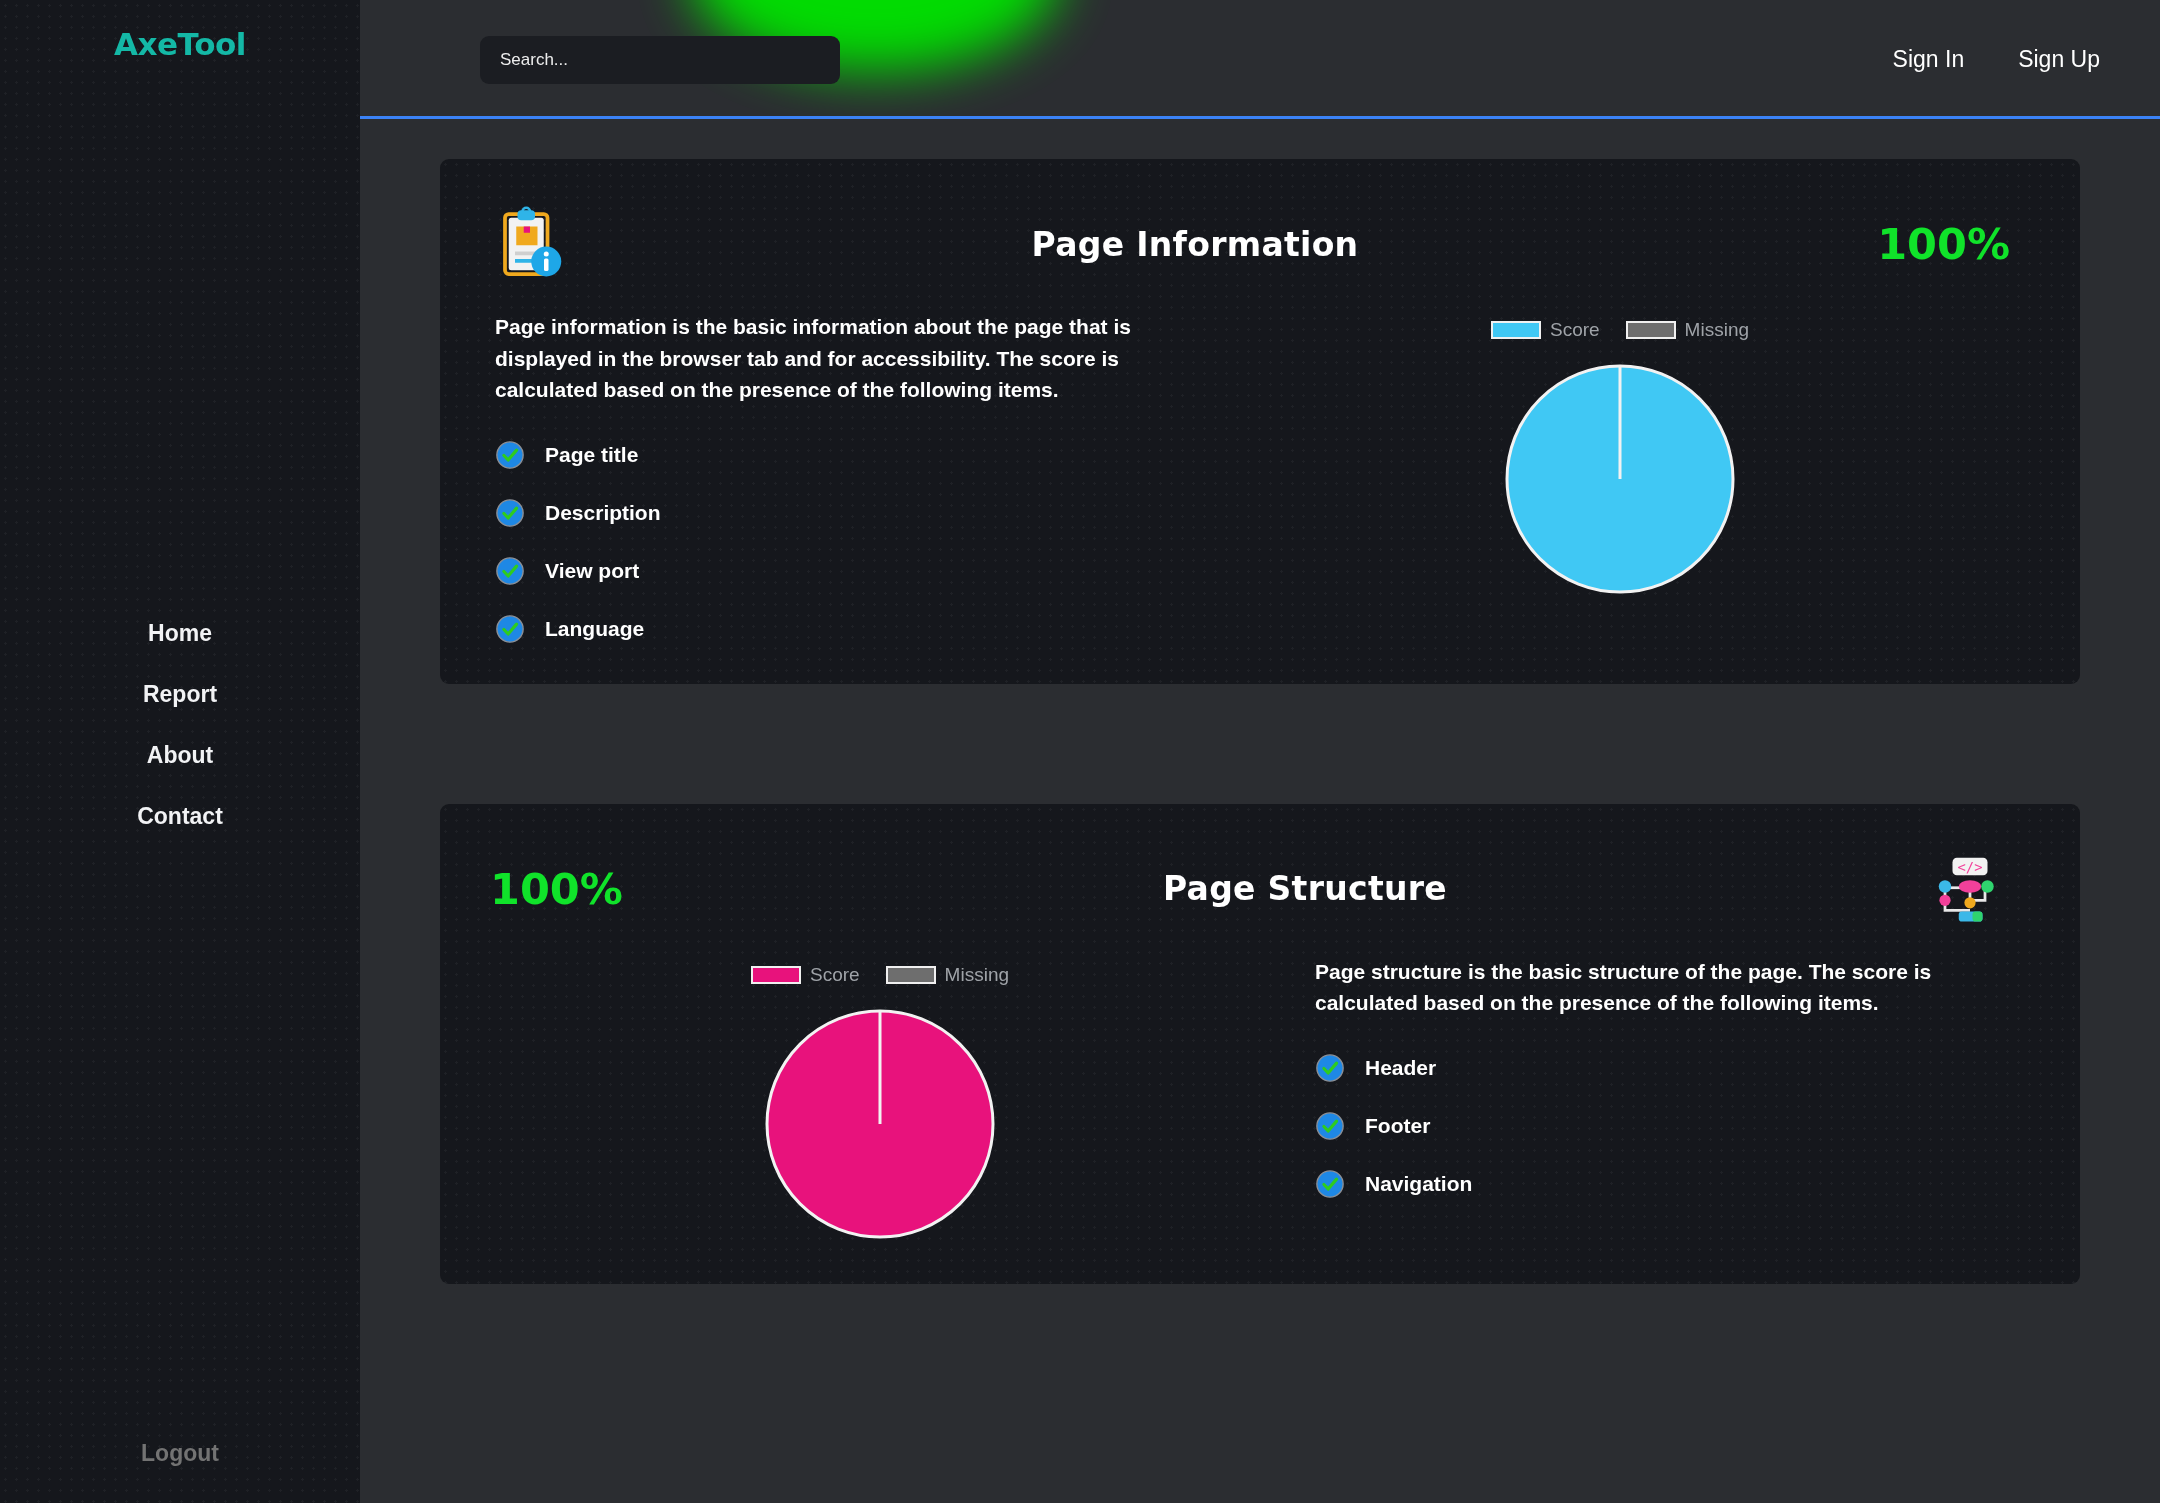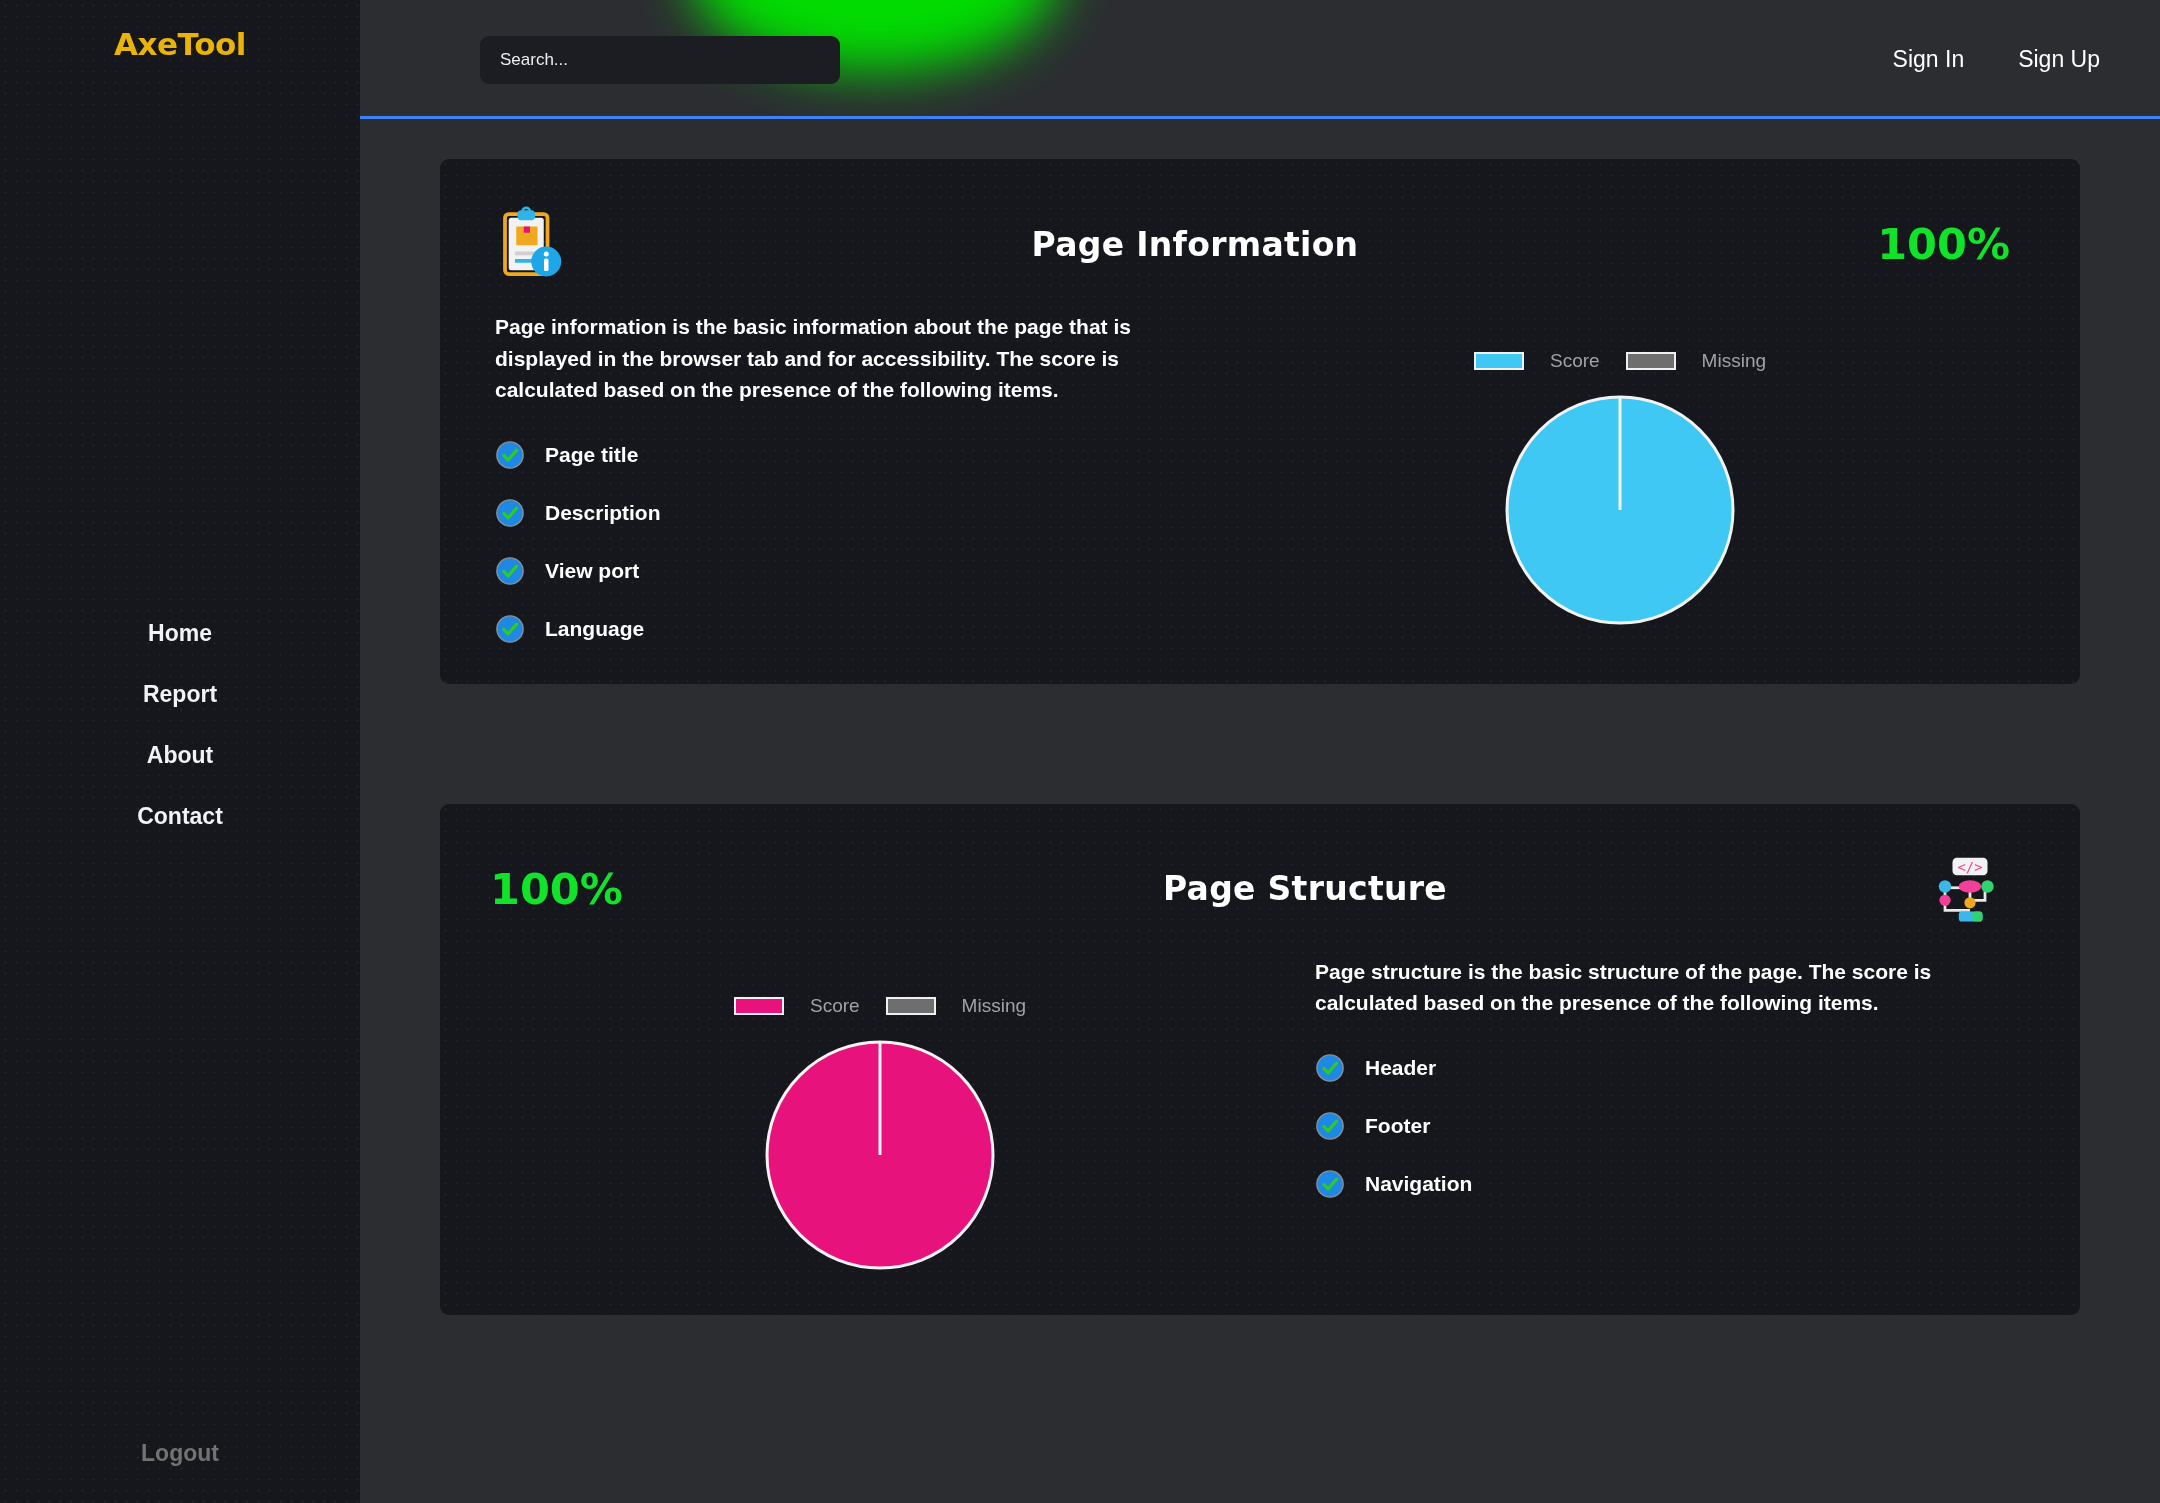--- a/index.html
+++ b/index.html
@@ -46,21 +46,21 @@
     flex-direction: column;
     align-items: center;
     z-index: 5;
   }
   .brand {
     margin-top: 26px;
     font-family: "DejaVu Sans", sans-serif;
     font-weight: bold;
     font-size: 31px;
     letter-spacing: -0.5px;
-    color: #eab308;
+    color: #14b8a6;
     position: relative;
     z-index: 2;
   }
   .nav {
     position: relative;
     z-index: 2;
     margin-top: 560px;
     display: flex;
     flex-direction: column;
     align-items: center;
@@ -227,21 +227,21 @@
   }
   .check-icon { width: 30px; height: 30px; display: block; }
 
   
   .legend {
     display: flex;
     align-items: center;
     gap: 26px;
     margin-bottom: 18px;
   }
-  .legend-entry { display: flex; align-items: center; gap: 26px; margin-top: 31px; }
+  .legend-entry { display: flex; align-items: center; gap: 9px; }
   .swatch {
     width: 50px;
     height: 18px;
     border: 2px solid #f0f0f0;
     display: block;
   }
   .legend-text {
     font-size: 19px;
     color: #9fa3a8;
   }

